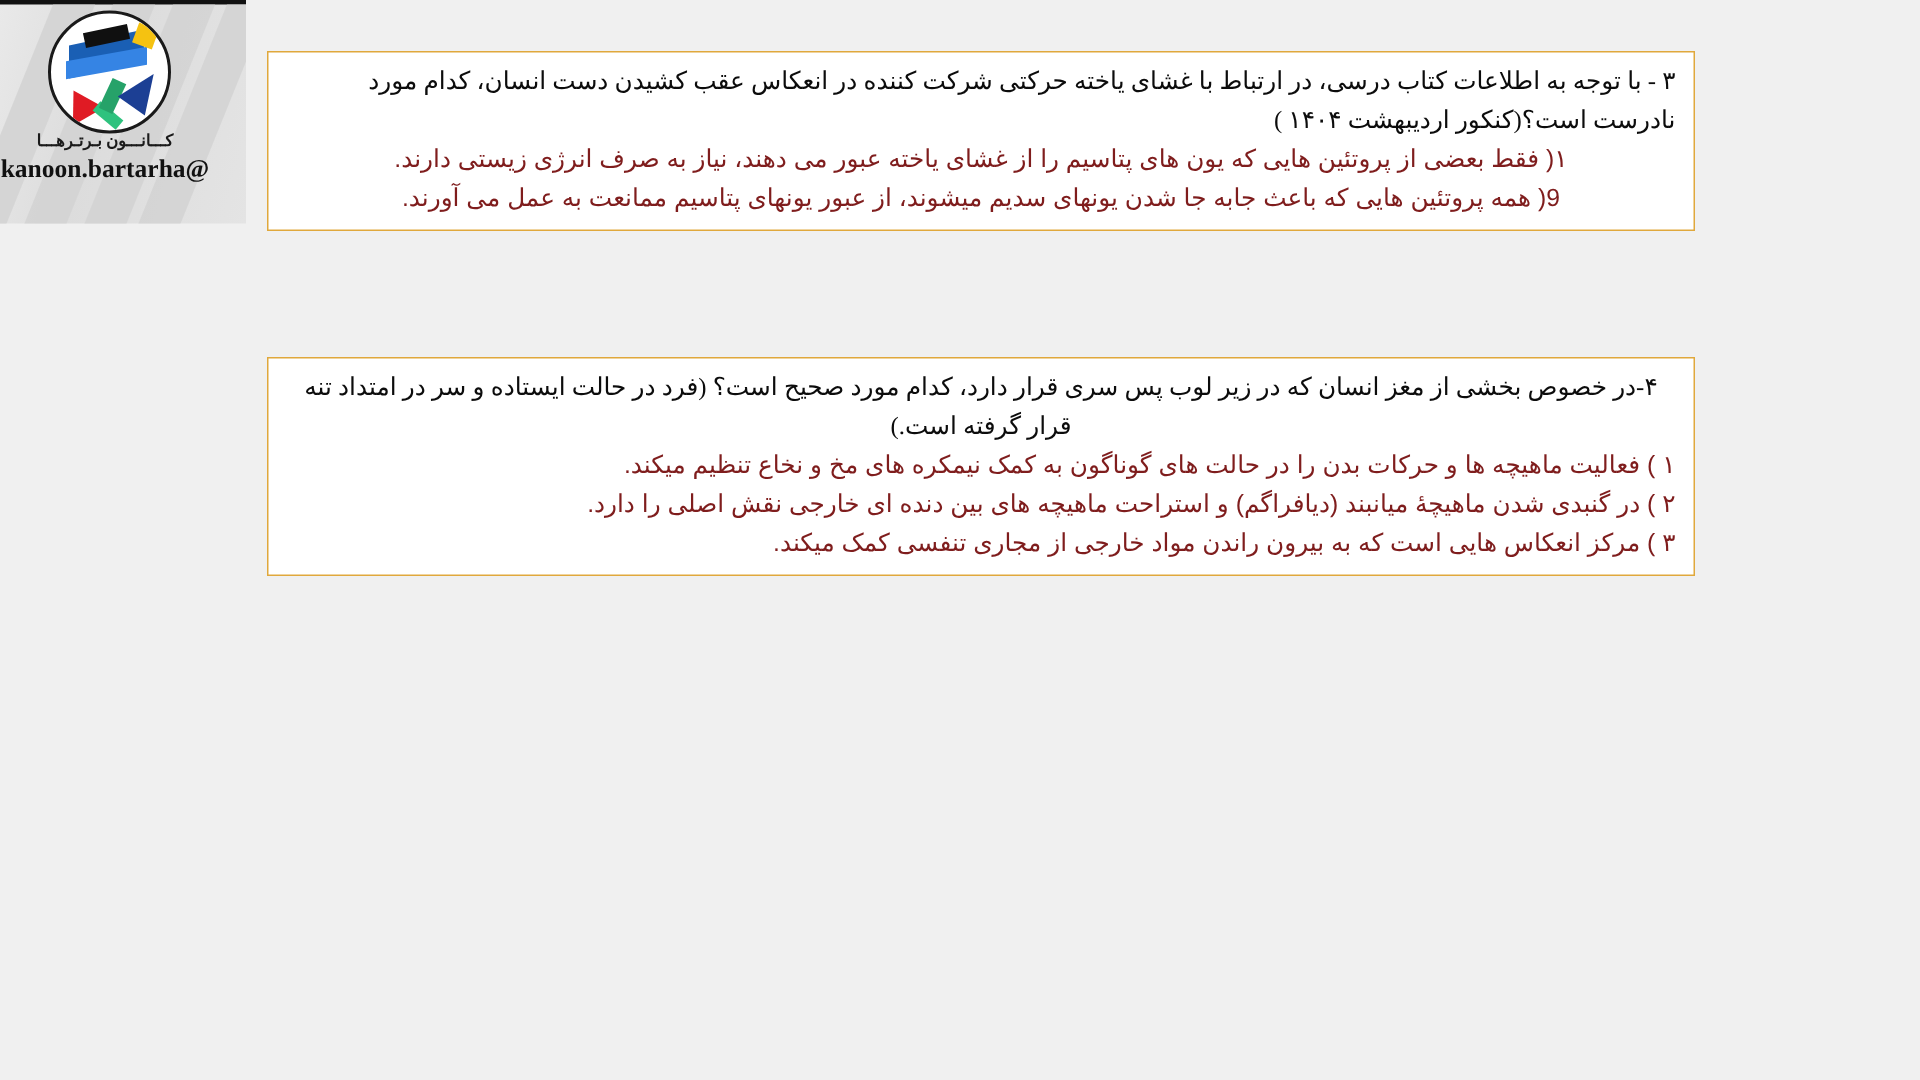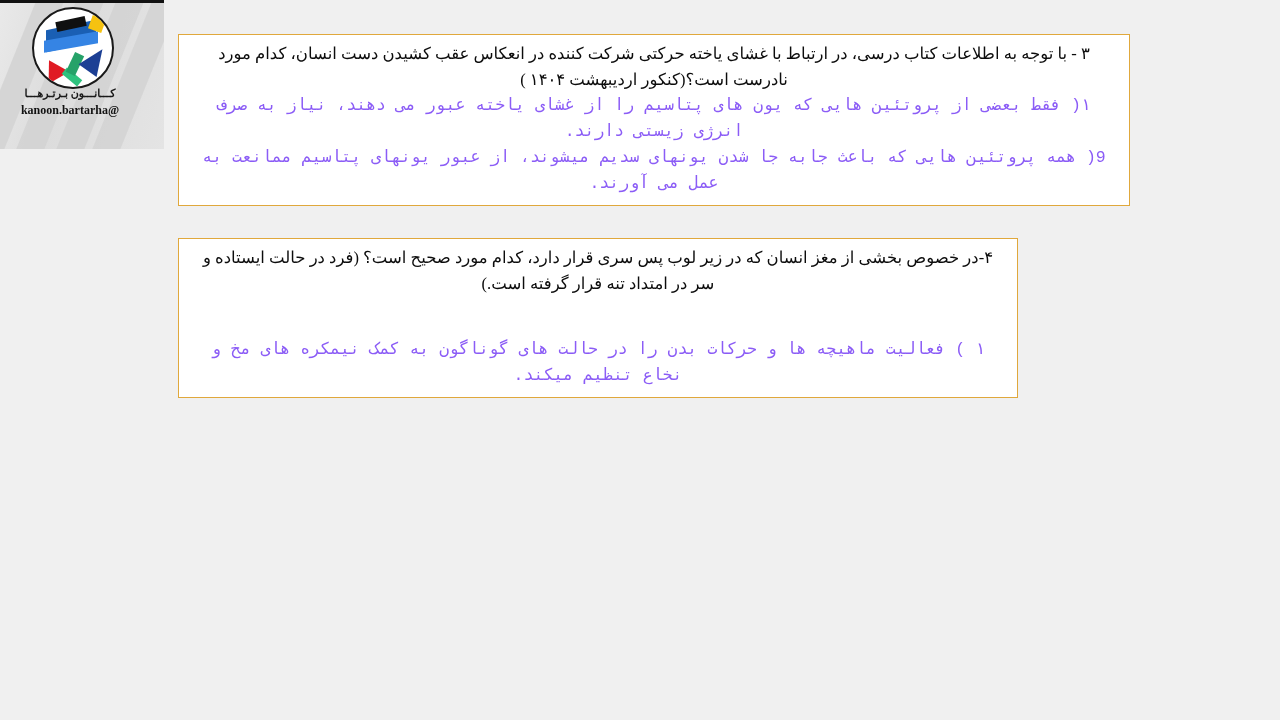--- a/index.html
+++ b/index.html
@@ -143,21 +143,21 @@
     color: #1a1a1a;
   }
   .brand-handle {
     position: absolute;
     top: 100px;
     left: 0;
     width: 140px;
     text-align: center;
     font-family: "Liberation Serif", serif;
     font-weight: bold;
-    font-size: 12px;
+    font-size: 17px;
     color: #111;
   }
 
   
   .card {
     position: absolute;
     background: #ffffff;
     border: 1px solid #e0a83c;
     box-sizing: border-box;
     padding: 6px 12px 8px 12px;
@@ -165,45 +165,45 @@
     text-align: right;
   }
   #card-1 {
     left: 178px;
     top: 34px;
     width: 952px;
   }
   #card-2 {
     left: 178px;
     top: 238px;
-    width: 840px;
+    width: 952px;
   }
 
   .q-stem {
     font-size: 16.5px;
     line-height: 1.58;
     color: #0c0c0c;
     margin: 0 0 0 0;
     font-family: "Liberation Serif", serif;
   }
   .options {
     list-style: none;
     margin: 0;
     padding: 0;
   }
   .options li {
     font-size: 16.5px;
     line-height: 1.58;
-    color: #8b5cf6;
-    font-family: Liberation Mono, monospace;
+    color: #7f1d1d;
+    font-family: Liberation Sans, sans-serif;
     text-align: center;
   }
   #card-1 .options li { text-align: center; }
-  #card-2 .options li { text-align: center; margin-top: 40px; }
-  #card-1 .q-stem { text-align: center; }
+  #card-2 .options li { text-align: right; }
+  #card-1 .q-stem { text-align: right; }
   #card-2 .q-stem { text-align: center; }
 </style>
 </head>
 <body>
 
 <div id="page">
 
   <div class="logo-block">
     <div class="diag d1"></div>
     <div class="diag d2"></div>
@@ -230,16 +230,18 @@
     <ul class="options">
       <li>۱( فقط بعضی از پروتئین هایی که یون های پتاسیم را از غشای یاخته عبور می دهند، نیاز به صرف انرژی زیستی دارند.</li>
       <li>9( همه پروتئین هایی که باعث جابه جا شدن یونهای سدیم میشوند، از عبور یونهای پتاسیم ممانعت به عمل می آورند.</li>
     </ul>
   </div>
 
   <div class="card" id="card-2">
     <p class="q-stem">۴-در خصوص بخشی از مغز انسان که در زیر لوب پس سری قرار دارد، کدام مورد صحیح است؟ (فرد در حالت ایستاده و سر در امتداد تنه قرار گرفته است.)</p>
     <ul class="options">
       <li>۱ ) فعالیت ماهیچه ها و حرکات بدن را در حالت های گوناگون به کمک نیمکره های مخ و نخاع تنظیم میکند.</li>
+      <li>۲ ) در گنبدی شدن ماهیچهٔ میانبند (دیافراگم) و استراحت ماهیچه های بین دنده ای خارجی نقش اصلی را دارد.</li>
+      <li>۳ ) مرکز انعکاس هایی است که به بیرون راندن مواد خارجی از مجاری تنفسی کمک میکند.</li>
     </ul>
   </div>
 
 </div>
 
 </body></html>

